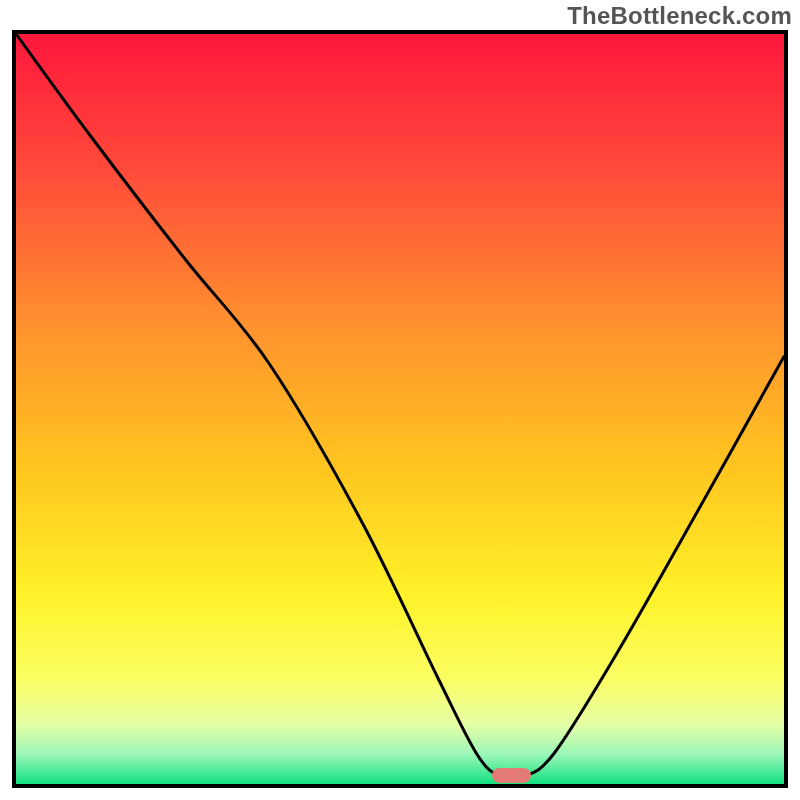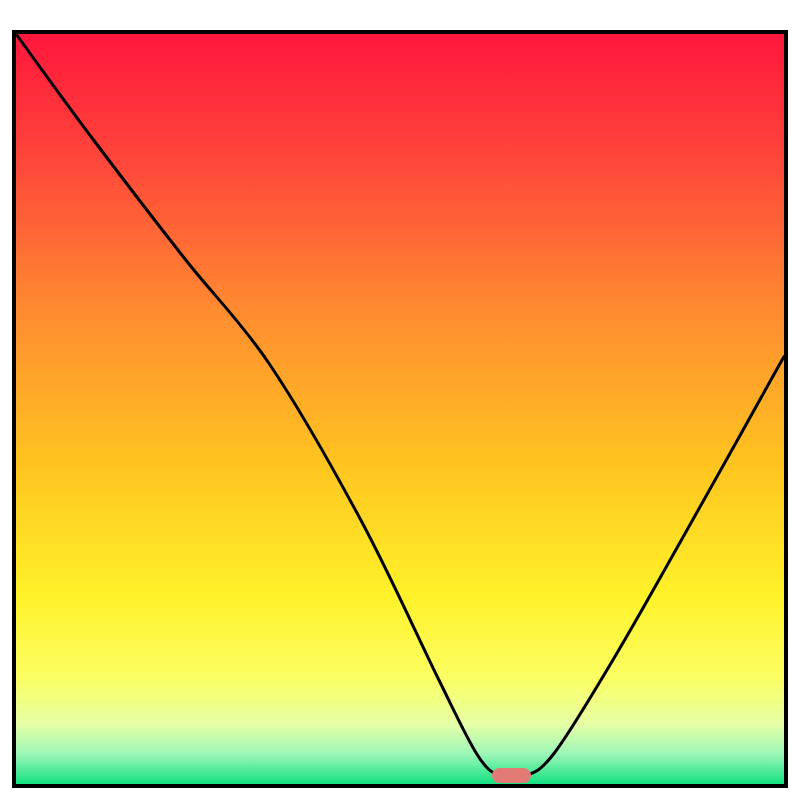--- a/index.html
+++ b/index.html
@@ -44,20 +44,21 @@
   }
   .marker {
     position: absolute;
     border-radius: 8px;
   }
 </style>
 </head>
 <body>
 <div class="container">
 
+  <div class="watermark">TheBottleneck.com</div>
 
   <div class="plot-frame">
     <svg class="gradient-bg" viewBox="0 0 768 750" preserveAspectRatio="none" width="100%" height="100%">
       <defs>
         <linearGradient id="bgGrad" x1="0" y1="0" x2="0" y2="1">
           <stop id="g0" offset="0%" stop-color="#ff173c"></stop>
           <stop id="g1" offset="18%" stop-color="#ff4a3a"></stop>
           <stop id="g2" offset="38%" stop-color="#ff8f2f"></stop>
           <stop id="g3" offset="58%" stop-color="#ffc61f"></stop>
           <stop id="g4" offset="75%" stop-color="#fff22a"></stop>

